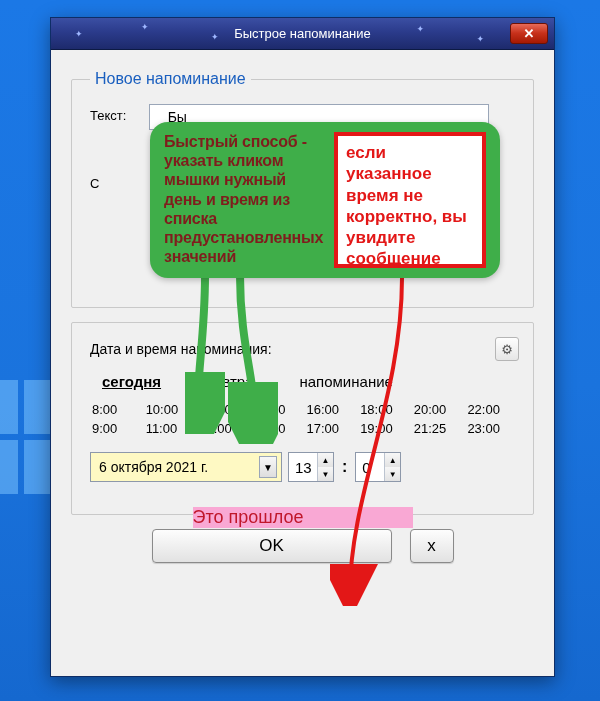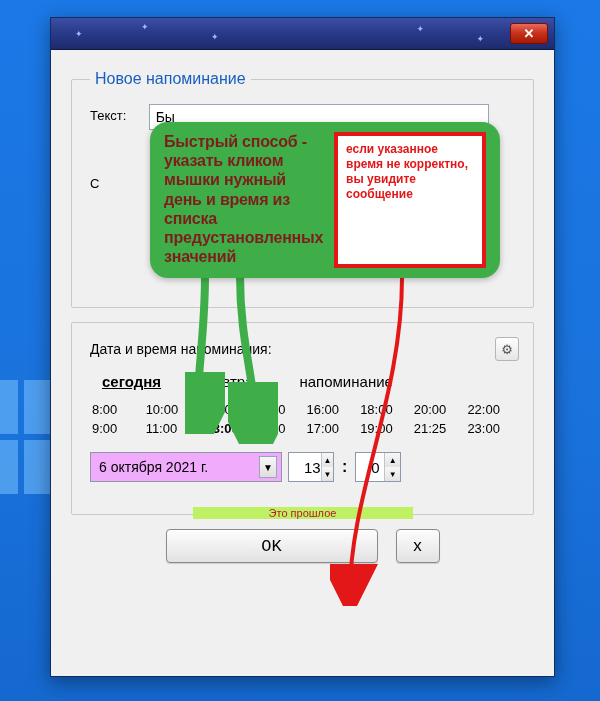--- a/index.html
+++ b/index.html
@@ -71,21 +71,21 @@
 
   .label-left {
     display: inline-block;
     width: 55px;
     vertical-align: top;
     padding-top: 4px;
   }
   .text-input {
     width: 340px; height: 26px;
     border: 1px solid #9aa6b8;
-    padding: 2px 6px;
+    padding: 2px 18px;
     font-size: 14px;
     background: #fff;
   }
   .row { margin-bottom: 14px; }
 
   .plainbox {
     border: 1px solid #c9c9c9;
     border-radius: 2px;
     margin: 0 0 14px 0;
     padding: 18px 18px 18px 18px;
@@ -104,76 +104,76 @@
     color:#555;
   }
 
   .day-tabs { display: flex; gap: 46px; margin: 0 10px 12px 12px; font-size: 15px; }
   .day-tab { cursor: pointer; }
   .day-tab.selected { font-weight: bold; text-decoration: underline; }
 
   .time-grid-wrap { margin: 0 2px 16px 2px; }
   .time-grid { display: grid; grid-template-columns: repeat(8, 1fr); gap: 4px 8px; font-size: 13px; }
   .time-cell { cursor: pointer; text-align: left; }
-  .time-cell.selected { font-weight: bold; text-align: center; }
+  .time-cell.selected { font-weight: normal; }
 
   .dt-input-row { display: flex; align-items: center; gap: 6px; margin-bottom: 14px; }
   .date-input {
     flex: 0 0 192px; height: 30px;
     border: 1px solid #8d98aa;
-    background:#f0abfc;
+    background:#fef9c3;
     display:flex; align-items:center; justify-content:space-between;
     padding: 0 4px 0 8px;
     font-size: 14px;
   }
   .dropdown-arrow {
     width: 18px; height: 22px;
     display:flex; align-items:center; justify-content:center;
     border:1px solid #9aa6b8;
     background: linear-gradient(to bottom,#f7f7f7,#dedede);
     font-size: 10px; cursor:pointer;
   }
   .spinner {
     width: 46px; height: 30px;
     border:1px solid #8d98aa; background:#fff;
     display:flex; align-items:center;
     font-size:15px;
   }
-  .spinner span.val { flex:1; padding-left:15px; }
+  .spinner span.val { flex:1; padding-left:6px; }
   .spinner .arrows { width:16px; display:flex; flex-direction:column; }
   .spinner .arrows div {
     height:14px; border-left:1px solid #bcc4d0;
     display:flex;align-items:center;justify-content:center;
     font-size:8px; cursor:pointer; background:linear-gradient(#f7f7f7,#e3e3e3);
   }
   .colon { font-size:16px; font-weight:bold; padding:0 2px; }
 
   .day-readout { font-weight: bold; font-size: 14px; }
 
   .bottom-row {
     display:flex; align-items:center; justify-content:center; gap:18px;
     margin-top: 4px;
     position: relative;
   }
   .error-msg {
     position:absolute; top:-22px; left:50%; transform:translateX(-50%);
-    width: 220px; text-align:center;
-    color:#c0172b; font-size:11px;
-    background:#bef264;
+    width: 220px; 
+    color:#c0172b; font-size:18px;
+    background:#f9a8d4;
   }
   .btn {
     height: 34px;
     border:1px solid #8a8a8a; border-radius:4px;
     background: linear-gradient(to bottom,#fdfdfd,#e2e2e2);
     display:flex; align-items:center; justify-content:center;
     font-size:17px;
     cursor:pointer;
     box-shadow: 0 1px 1px rgba(0,0,0,.15);
   }
-  .btn.ok { width: 212px; font-family: Liberation Mono, monospace; }
+  .btn.ok { width: 240px; }
   .btn.cancel { width: 44px; font-size:17px; }
 
   
   .callout-wrap {
     position:absolute;
     left:150px; top:122px;
     width:350px; height:156px;
     background:#3fae49;
     border-radius:18px;
     padding:10px 14px;
@@ -183,21 +183,21 @@
   }
   .callout-wrap .left-text {
     flex:1;
     color:#7f1d1d; font-weight:bold; font-size:16px; line-height:1.2;
     letter-spacing:-.2px;
   }
   .callout-wrap .right-box {
     width: 152px;
     background:#fff;
     border:4px solid #e31717;
-    color:#e31717; font-weight:bold; font-size:12px; line-height:1.25;
+    color:#e31717; font-weight:bold; font-size:17px; line-height:1.25;
     padding:6px 8px;
   }
   
   svg.arrow { position:absolute; z-index:19; pointer-events:none; }
 </style>
 </head>
 <body>
 
 <div class="desktop">
   <div class="win-squares">
@@ -208,20 +208,21 @@
   </div>
 </div>
 
 <div class="window">
   <div class="titlebar">
     <span class="sparkle" style="left:24px">✦</span>
     <span class="sparkle" style="left:90px;top:4px">✦</span>
     <span class="sparkle" style="left:160px;top:14px">✦</span>
     <span class="sparkle" style="right:130px;top:6px">✦</span>
     <span class="sparkle" style="right:70px;top:16px">✦</span>
+    <span>Быстрое напоминание</span>
     <div class="close-btn">
       <span>✕</span>
     </div>
   </div>
 
   <div class="ww">
     <fieldset class="group" style="height:238px;">
       <legend>Новое напоминание</legend>
 
       <div class="row">

